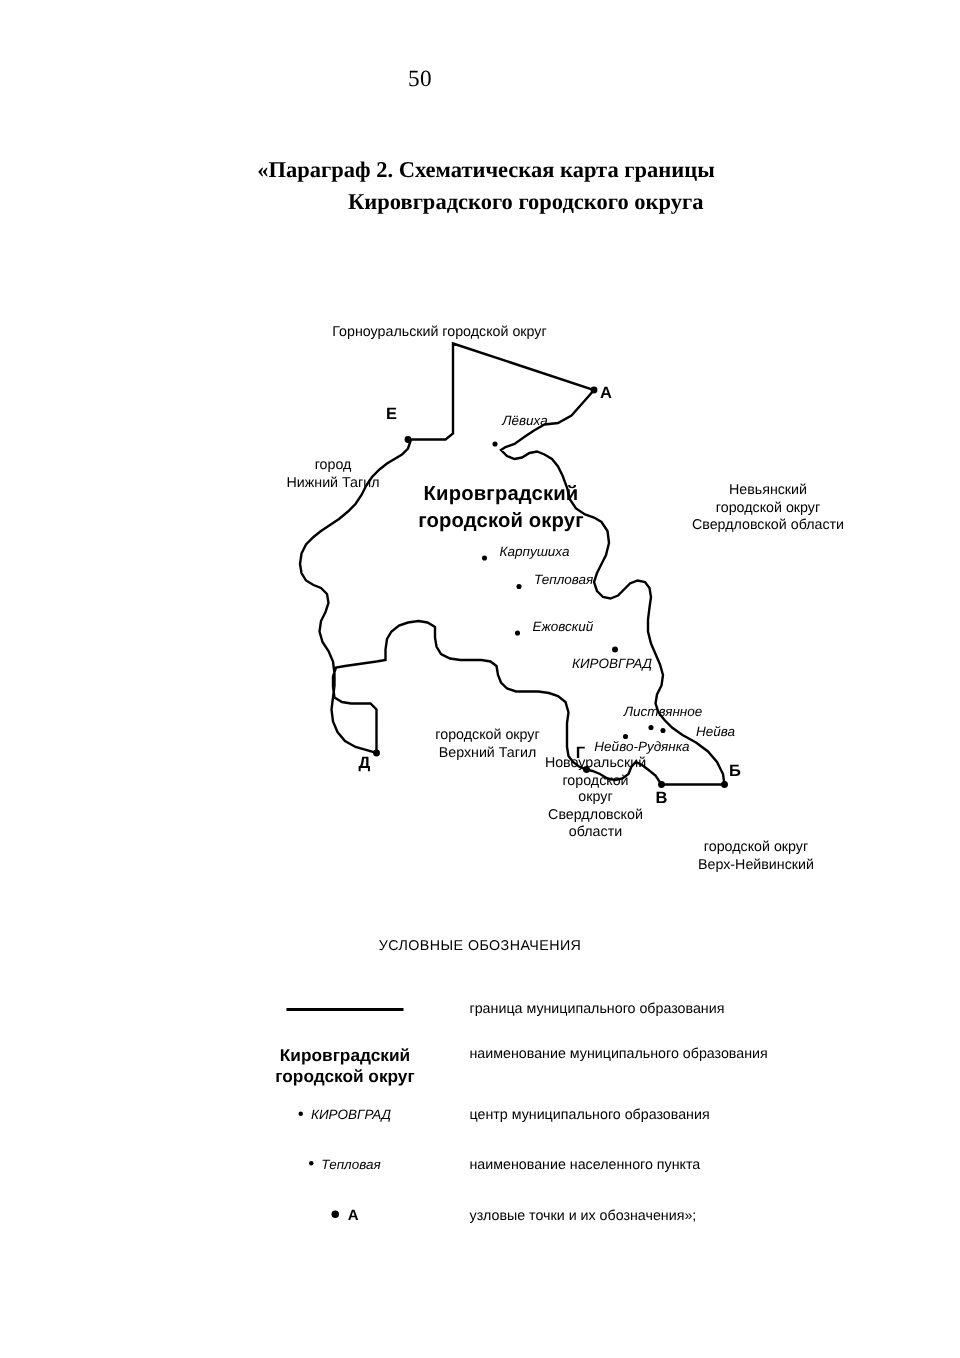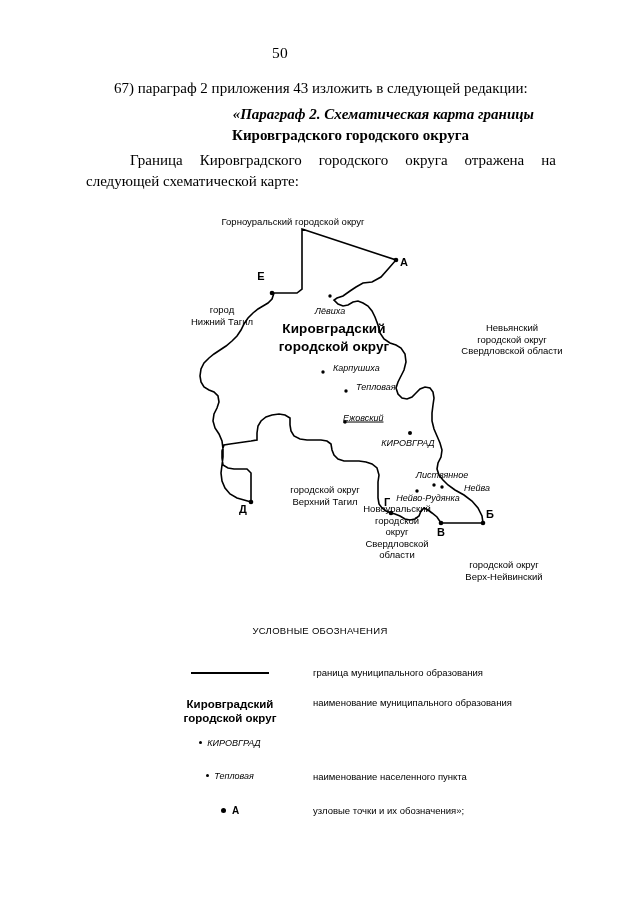--- a/index.html
+++ b/index.html
@@ -45,21 +45,21 @@
 
   .heading-block {
     position: absolute;
     top: 104px;
     left: 114px;
     width: 420px;
     font-size: 15px;
     font-weight: bold;
     line-height: 1.42;
   }
-  .heading-line-1 { display: block; text-align: right; font-style: italic; }
+  .heading-line-1 { display: block; text-align: center; }
   .heading-line-2 { display: block; text-align: center; padding-left: 53px; }
 
   .para-body {
     position: absolute;
     top: 150px;
     left: 86px;
     width: 470px;
     font-size: 15px;
     line-height: 1.38;
     text-align: justify;
@@ -201,28 +201,26 @@
     margin-bottom: 1px;
   }
 </style>
 </head>
 <body>
 
 <div class="page">
 
   <div class="page-number">50</div>
 
-  <div class="para-intro">67) параграф 2 приложения 43 изложить в следующей редакции:</div>
 
   <div class="heading-block">
     <span class="heading-line-1">«Параграф 2. Схематическая карта границы</span>
     <span class="heading-line-2">Кировградского городского округа</span>
   </div>
 
-  <div class="para-body"><span class="indent"></span><span>Граница Кировградского городского округа отражена на следующей схематической карте:</span></div>
 
   <div class="map-area">
     <svg class="map-svg" viewBox="0 0 640 415">
       <path id="boundary-path" fill="none" stroke="#000000" stroke-width="1.6" stroke-linejoin="miter" stroke-linecap="butt" d="M 302 24 L 396 55 L 389 63 L 381 72 L 372 77 L 363 78 L 356 82 L 350 86 L 343 91 L 337 93 L 334 95 L 338 99 L 343 101 L 348 100 L 353 97 L 358 96 L 363 98 L 368 101 L 372 106 L 375 112 L 378 120 L 380 128 L 384 134 L 390 138 L 396 140 L 401 143 L 405 149 L 406 157 L 404 165 L 401 171 L 398 177 L 396 183 L 398 189 L 402 193 L 407 194 L 412 192 L 416 188 L 420 184 L 425 182 L 430 183 L 433 187 L 434 193 L 433 200 L 432 208 L 432 216 L 434 224 L 437 231 L 440 238 L 442 245 L 441 252 L 438 258 L 437 264 L 439 270 L 443 275 L 448 280 L 455 285 L 464 290 L 472 296 L 478 303 L 482 311 L 483 318 L 441 318 L 437 312 L 432 308 L 428 305 L 424 303 L 421 306 L 419 311 L 415 314 L 410 315 L 405 314 L 400 311 L 395 309 L 391 308 L 386 306 L 382 303 L 379 299 L 378 293 L 378 285 L 378 277 L 379 270 L 377 263 L 372 259 L 366 257 L 359 256 L 351 256 L 344 256 L 338 254 L 334 250 L 332 245 L 331 239 L 327 236 L 321 235 L 314 235 L 307 235 L 300 234 L 294 231 L 291 226 L 290 220 L 290 213 L 285 210 L 279 209 L 272 210 L 266 212 L 261 216 L 258 221 L 257 228 L 257 235 L 251 236 L 244 237 L 237 238 L 230 239 L 224 240 L 222 246 L 222 253 L 223 260 L 228 263 L 234 264 L 241 264 L 247 264 L 251 268 L 251 275 L 251 282 L 251 289 L 251 297 L 237 293 L 230 289 L 225 283 L 222 276 L 221 268 L 222 260 L 223 252 L 223 244 L 222 236 L 219 229 L 215 223 L 213 216 L 214 209 L 217 203 L 219 197 L 218 191 L 214 187 L 209 185 L 204 182 L 201 177 L 200 171 L 201 164 L 204 158 L 209 153 L 214 149 L 220 145 L 226 141 L 232 136 L 237 131 L 241 125 L 244 119 L 248 113 L 253 108 L 258 104 L 263 101 L 268 98 L 272 94 L 274 88 L 281 88 L 289 88 L 297 88 L 302 84 L 302 77 L 302 69 L 302 60 L 302 50 L 302 40 L 302 31 Z"></path>
       <g id="node-dots">
           <circle cx="396" cy="55" r="2.3" fill="#000"></circle>
           <circle cx="483" cy="318" r="2.3" fill="#000"></circle>
           <circle cx="441" cy="318" r="2.3" fill="#000"></circle>
           <circle cx="391" cy="308" r="2.3" fill="#000"></circle>
           <circle cx="251" cy="297" r="2.3" fill="#000"></circle>
@@ -250,24 +248,24 @@
 Верхний Тагил</div>
         <div class="maplabel neighbour" style="left: 397px; top: 327px; transform: translate(-50%, -50%);">Новоуральский
 городской
 округ
 Свердловской
 области</div>
         <div class="maplabel neighbour" style="left: 504px; top: 366px; transform: translate(-50%, -50%);">городской округ
 Верх-Нейвинский</div>
         <div class="maplabel title" style="left: 334px; top: 133px; transform: translate(-50%, -50%);">Кировградский
 городской округ</div>
-        <div class="maplabel settlement" style="left: 330px; top: 76px; transform: translate(-50%, -50%); margin-top: 30px;">Лёвиха</div>
+        <div class="maplabel settlement" style="left: 350px; top: 76px; transform: translate(-50%, -50%);">Лёвиха</div>
         <div class="maplabel settlement" style="left: 333px; top: 163px; transform: translate(0px, -50%);">Карпушиха</div>
         <div class="maplabel settlement" style="left: 356px; top: 182px; transform: translate(0px, -50%);">Тепловая</div>
-        <div class="maplabel settlement" style="left: 343px; top: 213px; transform: translate(0px, -50%); text-decoration: underline;">Ежовский</div>
+        <div class="maplabel settlement" style="left: 355px; top: 213px; transform: translate(0px, -50%);">Ежовский</div>
         <div class="maplabel settlement" style="left: 442px; top: 270px; transform: translate(-50%, -50%);">Листвянное</div>
         <div class="maplabel settlement" style="left: 464px; top: 283px; transform: translate(0px, -50%);">Нейва</div>
         <div class="maplabel settlement" style="left: 428px; top: 293px; transform: translate(-50%, -50%);">Нейво-Рудянка</div>
         <div class="maplabel center" style="left: 408px; top: 238px; transform: translate(-50%, -50%);">КИРОВГРАД</div>
         <div class="maplabel node" style="left: 404px; top: 58px; transform: translate(-50%, -50%);">А</div>
         <div class="maplabel node" style="left: 490px; top: 310px; transform: translate(-50%, -50%);">Б</div>
         <div class="maplabel node" style="left: 441px; top: 328px; transform: translate(-50%, -50%);">В</div>
         <div class="maplabel node" style="left: 387px; top: 298px; transform: translate(-50%, -50%);">Г</div>
         <div class="maplabel node" style="left: 243px; top: 305px; transform: translate(-50%, -50%);">Д</div>
         <div class="maplabel node" style="left: 261px; top: 72px; transform: translate(-50%, -50%);">Е</div>
@@ -283,20 +281,21 @@
         </div>
         <div class="legend-row" style="top: 72px;">
           <div class="legend-sym">
             <span class="sym-name" style="white-space: pre;">Кировградский
 городской округ</span>
           </div>
           <div class="legend-desc">наименование муниципального образования</div>
         </div>
         <div class="legend-row" style="top: 113px;">
           <div class="legend-sym"><span class="sym-center"><span class="dot"></span>КИРОВГРАД</span></div>
+          <div class="legend-desc">центр муниципального образования</div>
         </div>
         <div class="legend-row" style="top: 146px;">
           <div class="legend-sym"><span class="sym-settle"><span class="dot"></span>Тепловая</span></div>
           <div class="legend-desc">наименование населенного пункта</div>
         </div>
         <div class="legend-row" style="top: 180px;">
           <div class="legend-sym"><span class="sym-node"><span class="dot"></span>А</span></div>
           <div class="legend-desc">узловые точки и их обозначения»;</div>
         </div>
       </div>

